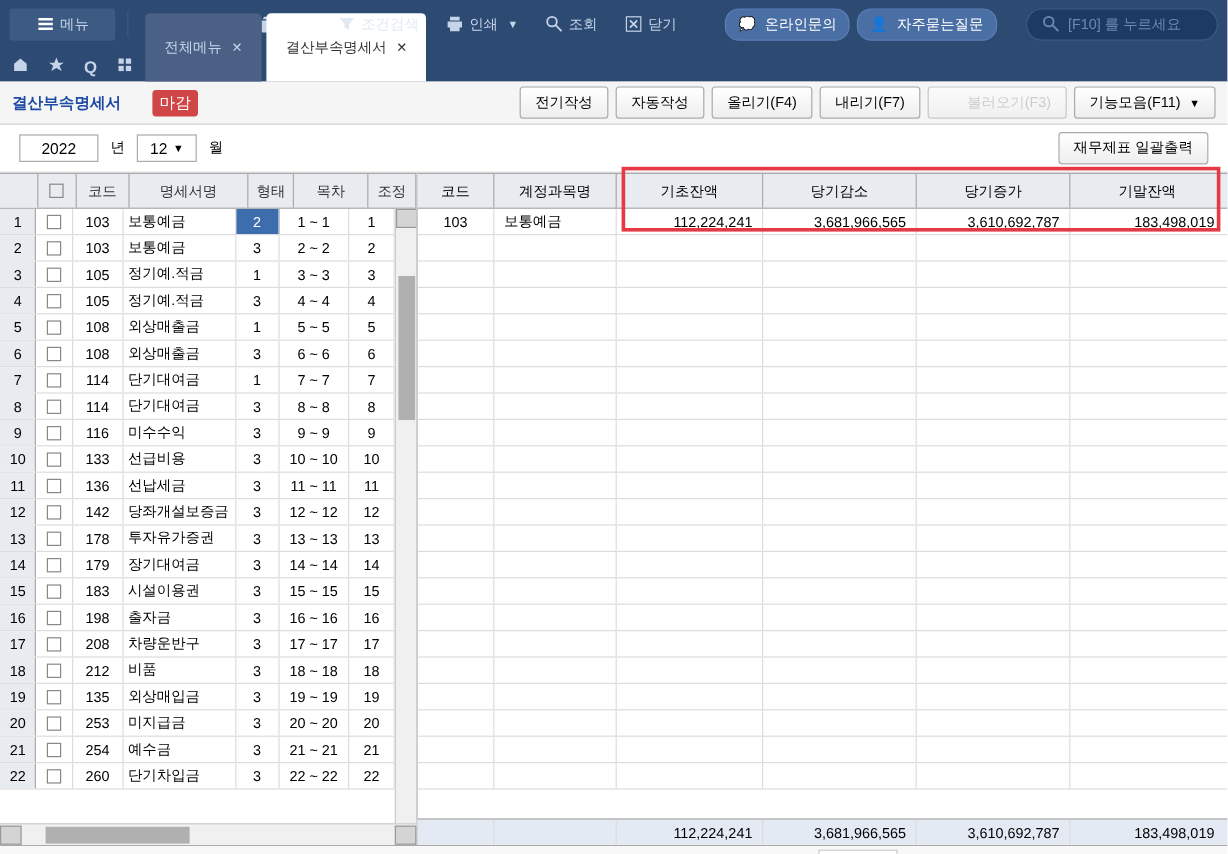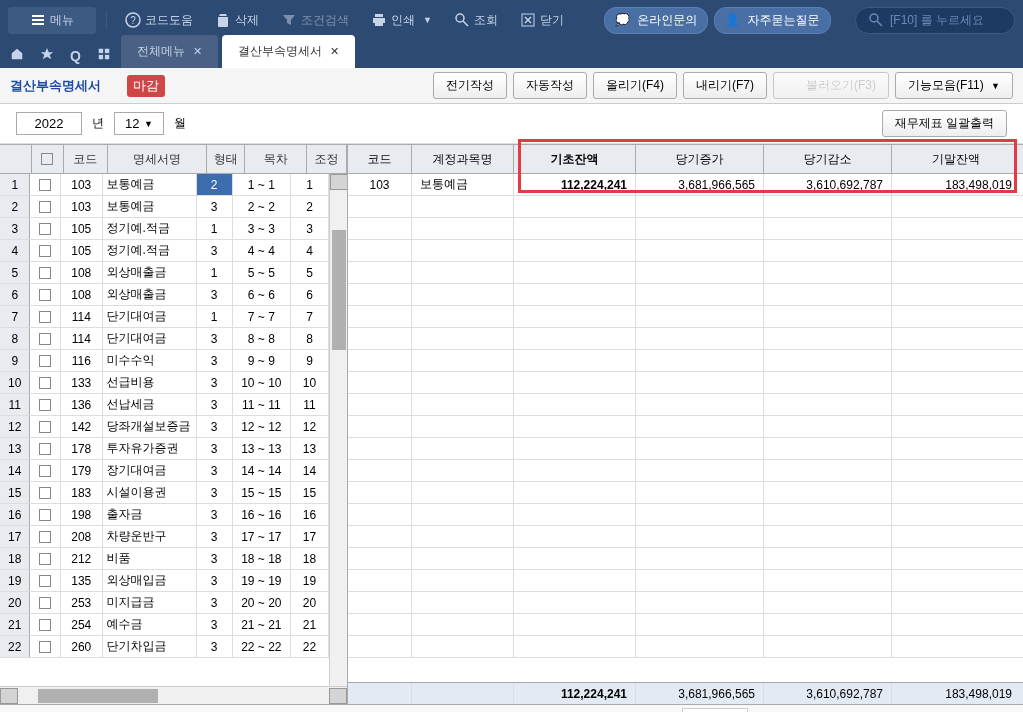--- a/index.html
+++ b/index.html
@@ -10,21 +10,21 @@
     .menu-btn { background: #3d5a83; padding: 5px 22px; border-radius: 3px; }
     .toolbar-icon { width: 16px; height: 16px; fill: currentColor; }
     .disabled { opacity: 0.5; }
     .divider { width: 1px; height: 20px; background: #3d5a83; margin: 0 4px; }
     .blue-pill { background: #4a6fa5; color: #fff; padding: 4px 10px; border-radius: 12px; border: 1px solid #5a7fb5; }
     .spacer { flex: 1; }
     .search-box { background: #1d3a63; border: 1px solid #3d5a83; border-radius: 14px; padding: 4px 12px; color: #6a8ab5; display: flex; align-items: center; gap: 6px; width: 160px; }
     
     .tab-bar { background: #2d4a73; height: 28px; display: flex; align-items: flex-end; padding: 0 4px; gap: 4px; }
     .tab-icon-btn { color: #c5d4e8; padding: 4px 6px; cursor: pointer; }
-    .tab { background: #4a6085; color: #c5d4e8; padding: 8px 16px; border-radius: 4px 4px 0 0; display: flex; align-items: center; gap: 8px; }
+    .tab { background: #4a6085; color: #c5d4e8; padding: 20px 16px; border-radius: 4px 4px 0 0; display: flex; align-items: center; gap: 8px; }
     .tab.active { background: #fff; color: #333; }
     .tab-close { cursor: pointer; font-size: 11px; }
     
     .action-bar { background: #f5f5f5; border-bottom: 1px solid #ccc; height: 36px; display: flex; align-items: center; padding: 0 10px; gap: 6px; }
     .title-bold { color: #1d4ba5; font-weight: bold; font-size: 13px; }
     .badge { background: #d04545; color: #fff; padding: 2px 6px; border-radius: 3px; font-size: 13px; margin-left: 20px; }
     .action-btn { background: linear-gradient(#fff, #eee); border: 1px solid #aaa; padding: 4px 12px; border-radius: 3px; cursor: pointer; font-family: inherit; font-size: 12px; }
     .action-btn[disabled] { opacity: 0.6; cursor: default; padding-left: 32px; }
     .dropdown-arrow { font-size: 9px; margin-left: 4px; }
     
@@ -59,21 +59,21 @@
     .left-grid-wrap { display: flex; flex: 1; overflow: hidden; }
     
     .rh-cell { border-right: 1px solid #aaa; display: flex; align-items: center; justify-content: center; font-size: 12px; }
     .right-header { background: #e8ebf0; display: flex; border-top: 1px solid #aaa; border-bottom: 1px solid #aaa; height: 30px; }
     .highlight-box { border: 3px solid #e63946; position: absolute; top: 139px; left: 518px; width: 499px; height: 54px; pointer-events: none; z-index: 10; }
     
     .rg-cell { border-right: 1px solid #ddd; display: flex; align-items: center; padding: 0 8px; font-size: 12px; }
     .rg-code { width: 64px; justify-content: center; }
     .rg-name { width: 102px; }
     .rg-num { justify-content: flex-end; }
-    .rg-1 { width: 122px; font-weight: bold; }
+    .rg-1 { width: 122px; }
     .rg-2 { width: 128px; }
     .rg-3 { width: 128px; }
     .rg-4 { width: 128px; }
     
     .footer-row { background: #e4eaf4; display: flex; border-top: 1px solid #aaa; height: 22px; }
     
     .status-bar { height: 28px; border-top: 1px solid #aaa; display: flex; align-items: center; padding: 0 8px; gap: 8px; background: #f8f8f8; }
     .msg-icon { color: #4a6fa5; }
     .news-label { background: #fff; border: 1px solid #ccc; padding: 1px 8px; color: #4a6fa5; font-weight: bold; }
   </style>
@@ -473,22 +473,22 @@
         <div class="spacer"></div>
         <div class="sh-arrow"></div>
       </div>
   </div>
 
   <div class="right-panel">
     <div class="right-header">
       <div class="rh-cell rg-code">코드</div>
       <div class="rh-cell rg-name">계정과목명</div>
       <div class="rh-cell rg-1">기초잔액</div>
+      <div class="rh-cell rg-3">당기감소</div>
       <div class="rh-cell rg-2">당기증가</div>
-      <div class="rh-cell rg-3">당기감소</div>
       <div class="rh-cell rg-4" style="border-right:none">기말잔액</div>
     </div>
     <div class="grid-body" id="right-grid-body">
         <div class="grid-row">
     <div class="rg-cell rg-code">103</div>
     <div class="rg-cell rg-name">보통예금</div>
     <div class="rg-cell rg-num rg-1">112,224,241</div>
     <div class="rg-cell rg-num rg-2">3,681,966,565</div>
     <div class="rg-cell rg-num rg-3">3,610,692,787</div>
     <div class="rg-cell rg-num rg-4" style="border-right:none">183,498,019</div>

